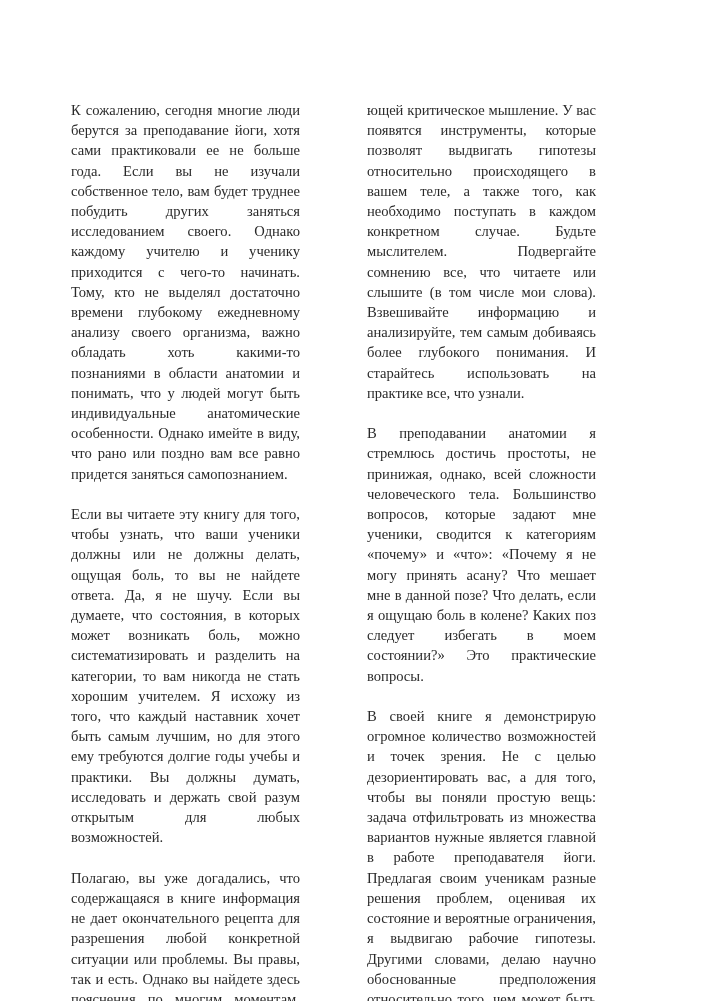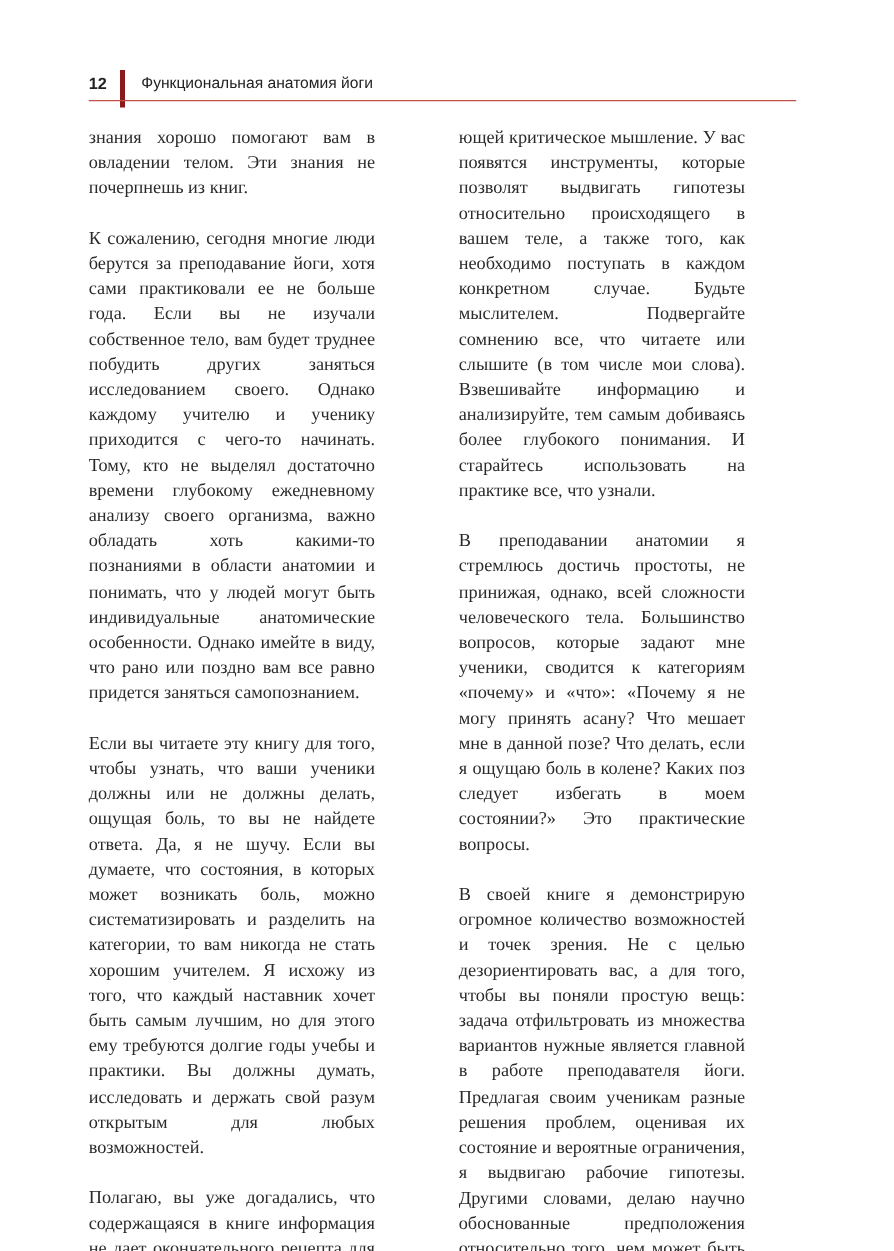--- a/index.html
+++ b/index.html
@@ -13,29 +13,22 @@
     .col { position: absolute; top: 100px; width: 229px; font-family: "Liberation Serif", serif; font-size: 14.6px; line-height: 20.2px; color: #2a2a2a; text-align: justify; }
     .col.left { left: 71px; }
     .col.right { left: 367px; }
     .col p { margin: 0 0 20.2px 0; hyphens: manual; }
     .col p:last-child { margin-bottom: 0; }
   </style>
 </head>
 <body>
 
 <div class="page">
-  <div class="header">
-    <span class="page-num">12</span>
-    <div class="header-bar"></div>
-    <span class="header-title">Функциональная анатомия йоги</span>
-    <div class="header-rule"></div>
-  </div>
 
   <div class="col left">
-    <p>знания хорошо помогают вам в овладении телом. Эти знания не почерпнешь из книг.</p>
     <p>К сожалению, сегодня многие люди берутся за преподавание йоги, хотя сами практиковали ее не больше года. Если вы не изучали собственное тело, вам будет труднее побудить других заняться исследованием своего. Однако каждому учителю и ученику приходится с чего-то начинать. Тому, кто не выделял достаточно времени глубокому ежедневному анализу своего организма, важно обладать хоть какими-то познаниями в области анатомии и понимать, что у людей могут быть индивидуальные анатомические особенности. Однако имейте в виду, что рано или поздно вам все равно придется заняться самопознанием.</p>
     <p>Если вы читаете эту книгу для того, чтобы узнать, что ваши ученики должны или не должны делать, ощущая боль, то вы не найдете ответа. Да, я не шучу. Если вы думаете, что состояния, в которых может возникать боль, можно систематизировать и разделить на категории, то вам никогда не стать хорошим учителем. Я исхожу из того, что каждый наставник хочет быть самым лучшим, но для этого ему требуются долгие годы учебы и практики. Вы должны думать, исследовать и держать свой разум открытым для любых возможностей.</p>
     <p>Полагаю, вы уже догадались, что содержащаяся в книге информация не дает окончательного рецепта для разрешения любой конкретной ситуации или проблемы. Вы правы, так и есть. Однако вы найдете здесь пояснения по многим моментам, которые могли наблюдать в ходе занятий. Я стараюсь излагать их таким образом, чтобы показать вам общую картину как фон для отдельных мелких ситуаций, возникающих во время практики. Для этого я прибегаю к объяснениям общего характера с позиции анатомии, поскольку они пригодятся любому занимающемуся йогой.</p>
 
   </div>
 
   <div class="col right">
     <p>ющей критическое мышление. У вас появятся инструменты, которые позволят выдвигать гипотезы относительно происходящего в вашем теле, а также того, как необходимо поступать в каждом конкретном случае. Будьте мыслителем. Подвергайте сомнению все, что читаете или слышите (в том числе мои слова). Взвешивайте информацию и анализируйте, тем самым добиваясь более глубокого понимания. И старайтесь использовать на практике все, что узнали.</p>
     <p>В преподавании анатомии я стремлюсь достичь простоты, не принижая, однако, всей сложности человеческого тела. Большинство вопросов, которые задают мне ученики, сводится к категориям «почему» и «что»: «Почему я не могу принять асану? Что мешает мне в данной позе? Что делать, если я ощущаю боль в колене? Каких поз следует избегать в моем состоянии?» Это практические вопросы.</p>
     <p>В своей книге я демонстрирую огромное количество возможностей и точек зрения. Не с целью дезориентировать вас, а для того, чтобы вы поняли простую вещь: задача отфильтровать из множества вариантов нужные является главной в работе преподавателя йоги. Предлагая своим ученикам разные решения проблем, оценивая их состояние и вероятные ограничения, я выдвигаю рабочие гипотезы. Другими словами, делаю научно обоснованные предположения относительно того, чем может быть вызвана проблема и каким образом сгладить или улучшить ситуацию. По мере получения дополнительной информации по каналам обратной связи от учеников я готов изменить свою гипотезу.</p>

